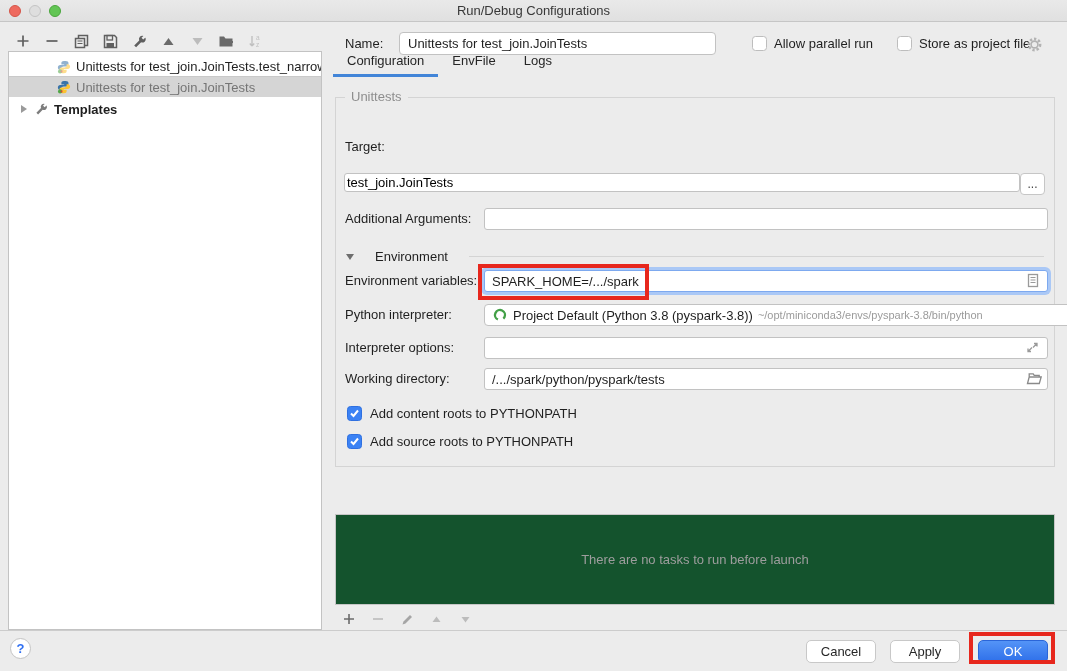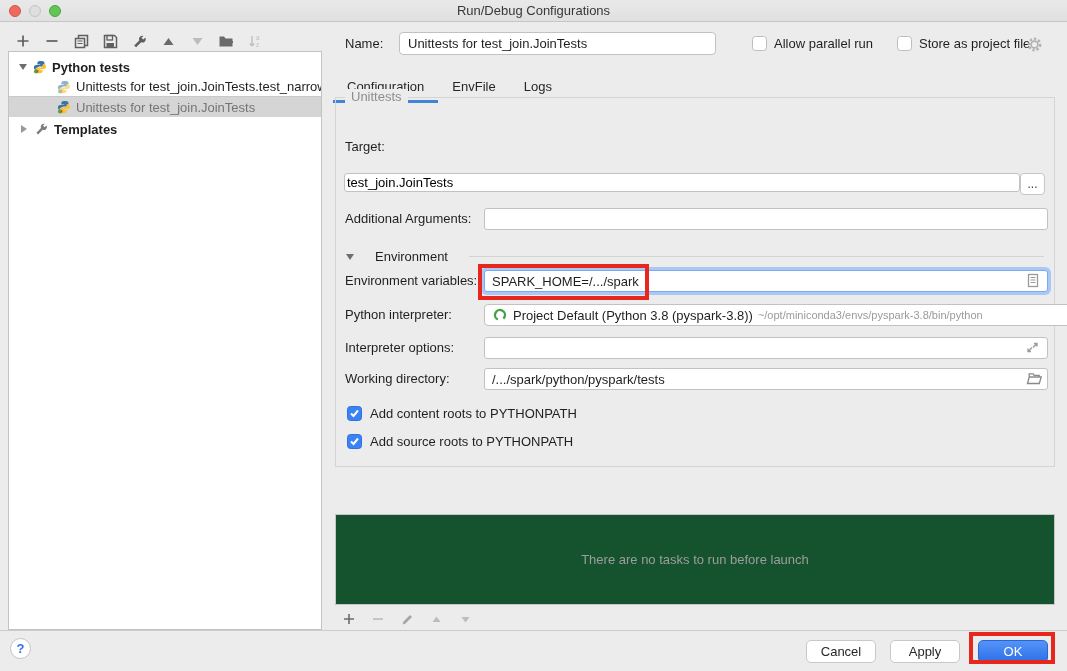--- a/index.html
+++ b/index.html
@@ -38,21 +38,21 @@
   .name-label { position:absolute; left:345px; top:33px; line-height:22px; }
   .name-input { position:absolute; left:399px; top:32px; width:317px; height:23px;
     border:1px solid #c2c2c2; border-radius:4px; background:#fff; padding:0 8px;
     font:13px "Liberation Sans",sans-serif; color:#1f1f1f; }
   .cbrow { position:absolute; display:flex; align-items:center; gap:7px; height:24px; top:31px; }
   .cb-box { width:15px; height:15px; border:1px solid #bdbdbd; border-radius:3.5px; background:#fff; }
   .cb-box.checked { background:#3b82f4; border-color:#2f70e0; display:flex; align-items:center; justify-content:center; }
   .gear { position:absolute; left:1026px; top:36px; }
 
   
-  .tabs { position:absolute; left:333px; top:74px; display:flex; height:27px; }
+  .tabs { position:absolute; left:333px; top:48px; display:flex; height:27px; }
   .tab { padding:0 14px; line-height:25px; position:relative; color:#262626; }
   .tab.active::after { content:""; position:absolute; left:0; right:0; bottom:-2px; height:3px; background:#4285d8; }
 
   
   .fieldset { position:absolute; left:335px; top:97px; width:720px; height:370px;
     border:1px solid #d4d4d4; }
   .legend { position:absolute; left:9px; top:-9px; background:#ececec; padding:0 6px; color:#8e8e8e; }
   .flabel { position:absolute; left:9px; line-height:22px; }
   .finput { position:absolute; left:148px; width:564px; height:22px; border:1px solid #c2c2c2;
     border-radius:3px; background:#fff; padding:0 24px 0 7px; font:13px "Liberation Sans",sans-serif; color:#1f1f1f; }
@@ -166,32 +166,20 @@
   <div class="tbi">
     <svg width="15" height="15">
         <path d="M4 2v10M4 12l-2.2-2.5M4 12l2.2-2.5" stroke="#c0c0c0" stroke-width="1.4" fill="none"></path>
         <text x="8" y="6" font-size="6.5" fill="#c0c0c0" font-family="Liberation Sans">a</text>
         <text x="8" y="13" font-size="6.5" fill="#c0c0c0" font-family="Liberation Sans">z</text>
       </svg>
     </div>
 </div>
 
 <div class="tree-panel">
-  <div class="trow">
-    <span class="tw tri-down"></span>
-    <span class="tw py-ic">
-      <svg width="14" height="14" viewBox="0 0 16 16">
-          <path fill="#3873a9" d="M8 1C6 1 5 1.9 5 3.2V5h3.2v.8H3.6C2.1 5.8 1 6.9 1 8.5S2.1 11.2 3.6 11.2H5V9.6C5 8.2 6.1 7.4 7.5 7.4H11c1.2 0 2.1-.9 2.1-2.1V3.2C13.1 1.9 12 1 10 1z"></path>
-          <path fill="#fcc331" d="M8 15c2 0 3-.9 3-2.2V11H7.8v-.8h4.6c1.5 0 2.6-1.1 2.6-2.7S13.9 4.8 12.4 4.8H11v1.6c0 1.4-1.1 2.2-2.5 2.2H5c-1.2 0-2.1.9-2.1 2.1v2.1C2.9 14.1 4 15 6 15z"></path>
-          <circle cx="3.5" cy="13" r="2.4" fill="#51a646"></circle>
-          <path d="M3.5 13l2.6-1.5v3z" fill="#d8413a"></path>
-        </svg>
-    </span>
-    <span class="bold">Python tests</span>
-  </div>
   <div class="trow child divider">
     <span class="tw py-ic dim">
       <svg width="14" height="14" viewBox="0 0 16 16">
           <path fill="#3873a9" d="M8 1C6 1 5 1.9 5 3.2V5h3.2v.8H3.6C2.1 5.8 1 6.9 1 8.5S2.1 11.2 3.6 11.2H5V9.6C5 8.2 6.1 7.4 7.5 7.4H11c1.2 0 2.1-.9 2.1-2.1V3.2C13.1 1.9 12 1 10 1z"></path>
           <path fill="#fcc331" d="M8 15c2 0 3-.9 3-2.2V11H7.8v-.8h4.6c1.5 0 2.6-1.1 2.6-2.7S13.9 4.8 12.4 4.8H11v1.6c0 1.4-1.1 2.2-2.5 2.2H5c-1.2 0-2.1.9-2.1 2.1v2.1C2.9 14.1 4 15 6 15z"></path>
           <circle cx="3.5" cy="13" r="2.4" fill="#51a646"></circle>
           <path d="M3.5 13l2.6-1.5v3z" fill="#d8413a"></path>
         </svg>
     </span>
     <span>Unittests for test_join.JoinTests.test_narrow</span>

